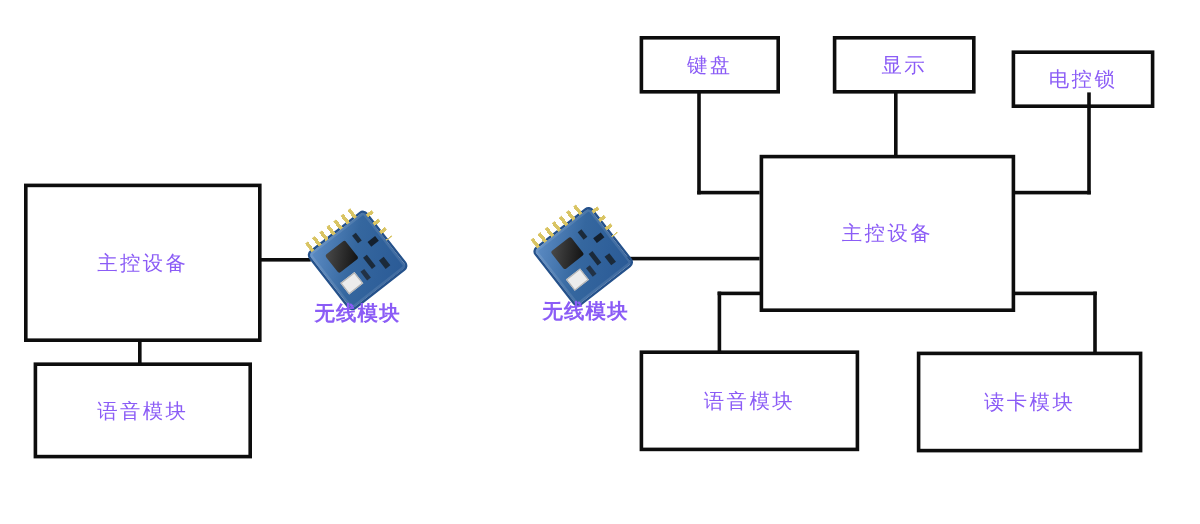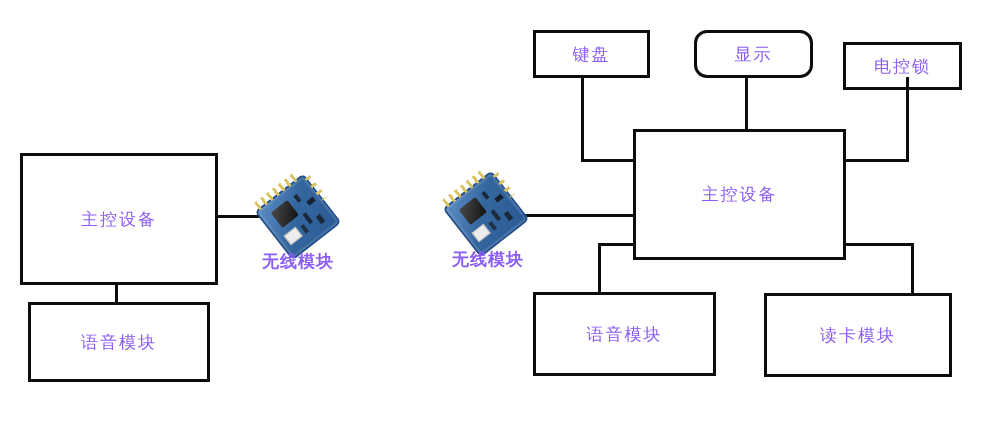--- a/index.html
+++ b/index.html
@@ -13,21 +13,21 @@
     display:flex; align-items:center; justify-content:center;
     font-size:17px; letter-spacing:2px; color:#8b5cf6;
   }
   .conn { position:absolute; background:#0d0d0d; }
 
   
   .l-main  { left:20px;  top:153px; width:198px; height:132px; }
   .l-voice { left:28px;  top:302px; width:182px; height:80px;  }
   
   .r-kb    { left:533px; top:30px;  width:117px; height:48px;  }
-  .r-disp  { left:694px; top:30px;  width:119px; height:48px;border-radius:13px;  }
+  .r-disp  { left:694px; top:30px;  width:119px; height:48px;  }
   .r-lock  { left:843px; top:30px;  width:119px; height:48px;margin-top:12px;  }
   .r-main  { left:633px; top:129px; width:213px; height:131px; }
   .r-voice { left:533px; top:292px; width:183px; height:84px;  }
   .r-card  { left:764px; top:293px; width:188px; height:84px;  }
 
   
   .c-l-v     { left:115px; top:283px; width:3px;   height:21px; }
   .c-l-h     { left:217px; top:215px; width:42px;  height:3px;  }
   .c-kb-v    { left:581px; top:77px;  width:3px;   height:85px; }
   .c-kb-h    { left:581px; top:159px; width:52px;  height:3px;  }

